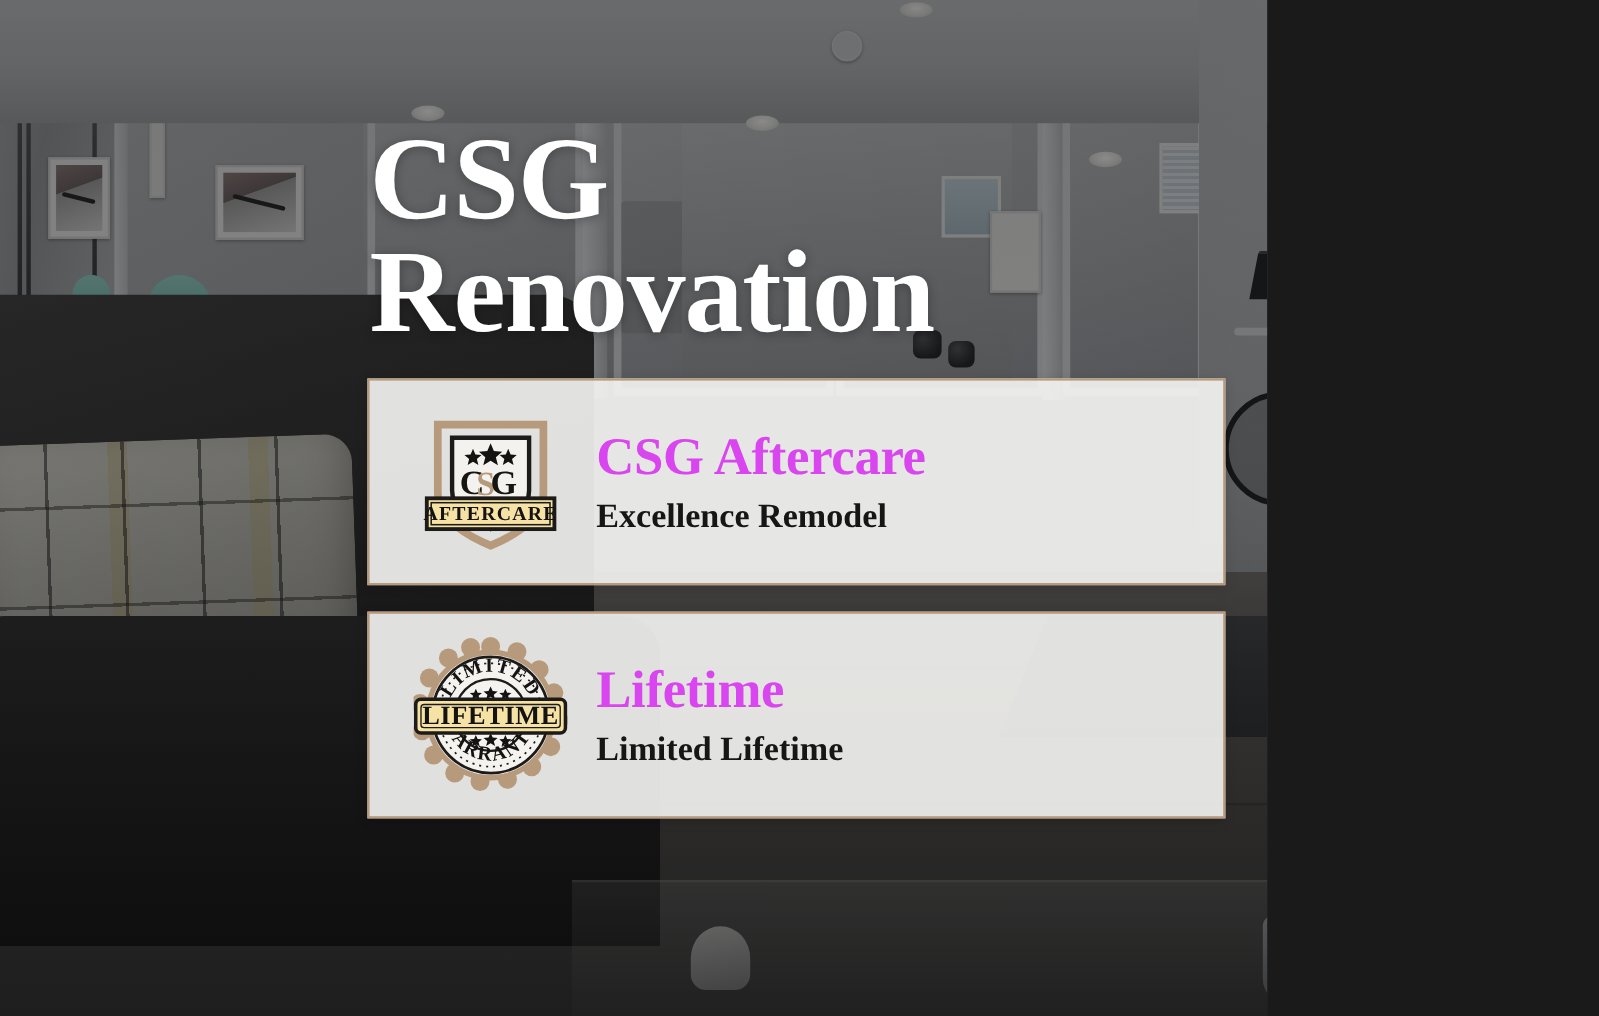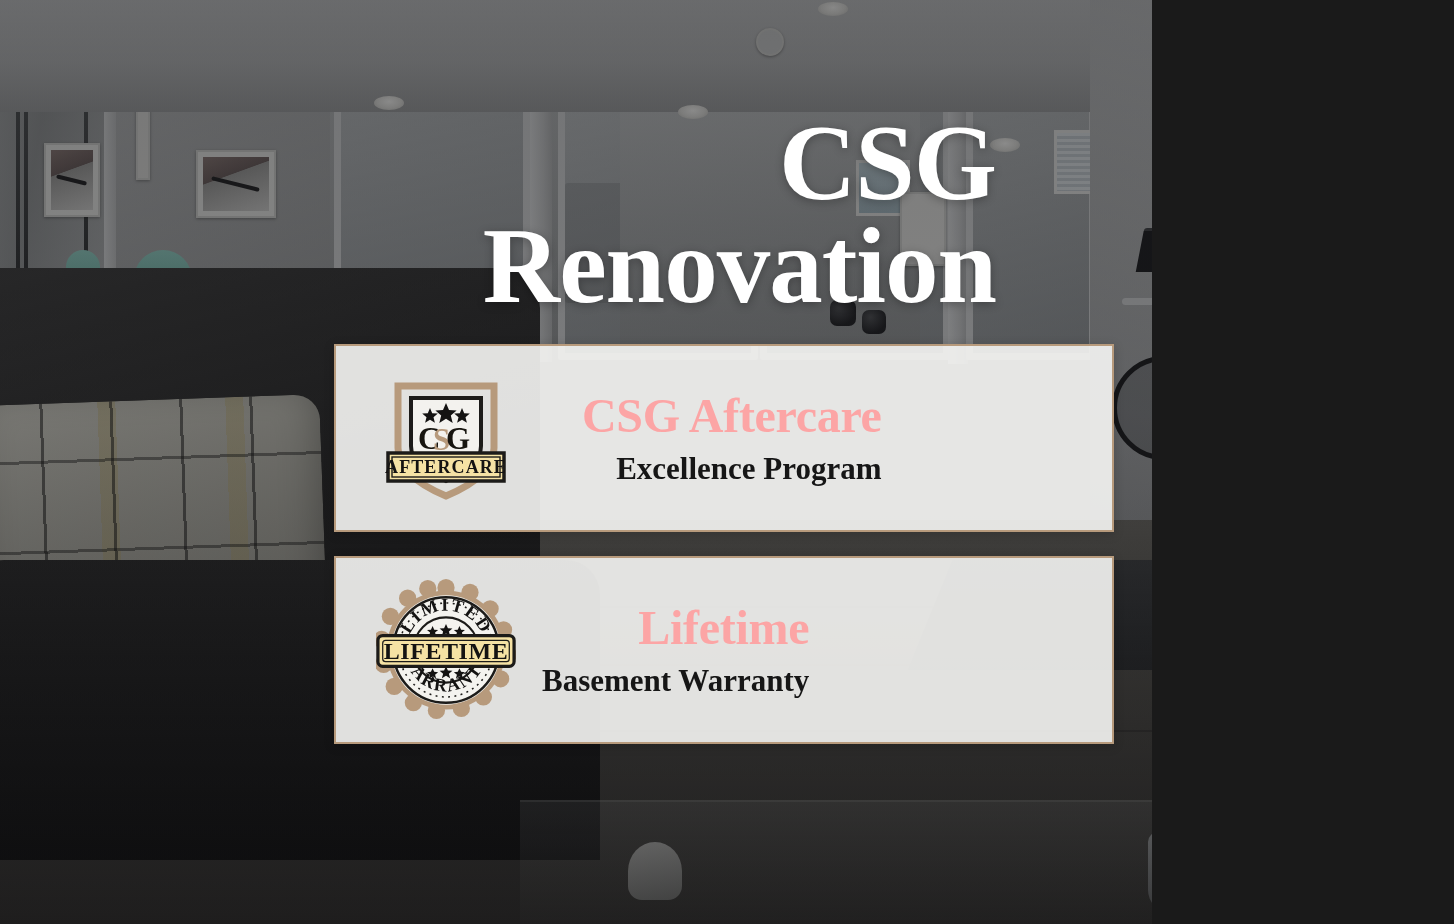--- a/index.html
+++ b/index.html
@@ -11,21 +11,20 @@
     overflow: hidden;
     background: #1a1a1a;
     font-family: "Liberation Serif", "DejaVu Serif", serif;
   }
 
   #stage {
     position: relative;
     width: 1152px;
     height: 924px;
     overflow: hidden;
-    text-align: right;
   }
 
   
   .bg-photo {
     position: absolute;
     inset: 0;
     background: #8b8d8e;
     overflow: hidden;
   }
 
@@ -259,23 +258,22 @@
     position: relative; display: flex; align-items: center; justify-content: center;
   }
   .badge-wrap svg { display: block; }
 
   .card-text { margin-left: 26px; }
   .card-title {
     font-family: "Liberation Serif", "DejaVu Serif", serif;
     font-weight: bold;
     font-size: 48px;
     line-height: 1.08;
-    color: #fca5a5;
+    color: #d946ef;
     letter-spacing: -0.3px;
-    margin-left: 40px;
   }
   .card-sub {
     font-family: "Liberation Serif", "DejaVu Serif", serif;
     font-weight: bold;
     font-size: 31px;
     line-height: 1.15;
     color: #161616;
     margin-top: 9px;
   }
 
@@ -415,21 +413,21 @@
               <text x="68" y="79" fill="#17150f">G</text>
             </g>
 
             <rect x="10" y="83" width="116" height="28" fill="#f5e2a4" stroke="#1c1b19" stroke-width="3.5"></rect>
             <rect x="14" y="87" width="108" height="20" fill="none" stroke="#1c1b19" stroke-width="1.4"></rect>
             <text x="68" y="103" text-anchor="middle" font-family="Liberation Serif, DejaVu Serif, serif" font-weight="bold" font-size="18" letter-spacing="1.1" fill="#141312">AFTERCARE</text>
           </svg>
         </div>
         <div class="card-text">
           <div class="card-title">CSG Aftercare</div>
-          <div class="card-sub">Excellence Program</div>
+          <div class="card-sub">Excellence Remodel</div>
         </div>
       </div>
 
       <div class="badge-card">
         <div class="badge-wrap">
           <svg width="146" height="146" viewBox="0 0 146 146" aria-hidden="true">
             <defs>
               <path id="arcTop" d="M 32 73 A 41 41 0 0 1 114 73"></path>
               <path id="arcBot" d="M 30 73 A 43 43 0 0 0 116 73"></path>
             </defs>
@@ -476,21 +474,21 @@
               <polygon points="87,92 88.7,95.8 92.8,96.1 89.6,98.8 90.7,102.8 87,100.5 83.3,102.8 84.4,98.8 81.2,96.1 85.3,95.8"></polygon>
             </g>
 
             <rect x="2" y="58" width="142" height="32" rx="5" fill="#f5e2a4" stroke="#1c1b19" stroke-width="3.4"></rect>
             <rect x="7" y="63" width="132" height="22" rx="3" fill="none" stroke="#1c1b19" stroke-width="1.3"></rect>
             <text x="73" y="82" text-anchor="middle" font-family="Liberation Serif, DejaVu Serif, serif" font-weight="bold" font-size="25" letter-spacing="0.6" fill="#141312">LIFETIME</text>
           </svg>
         </div>
         <div class="card-text">
           <div class="card-title">Lifetime</div>
-          <div class="card-sub">Basement Warranty</div>
+          <div class="card-sub">Limited Lifetime</div>
         </div>
       </div>
 
     </div>
 
 
   </div>
 </div>
 
 </body></html>

